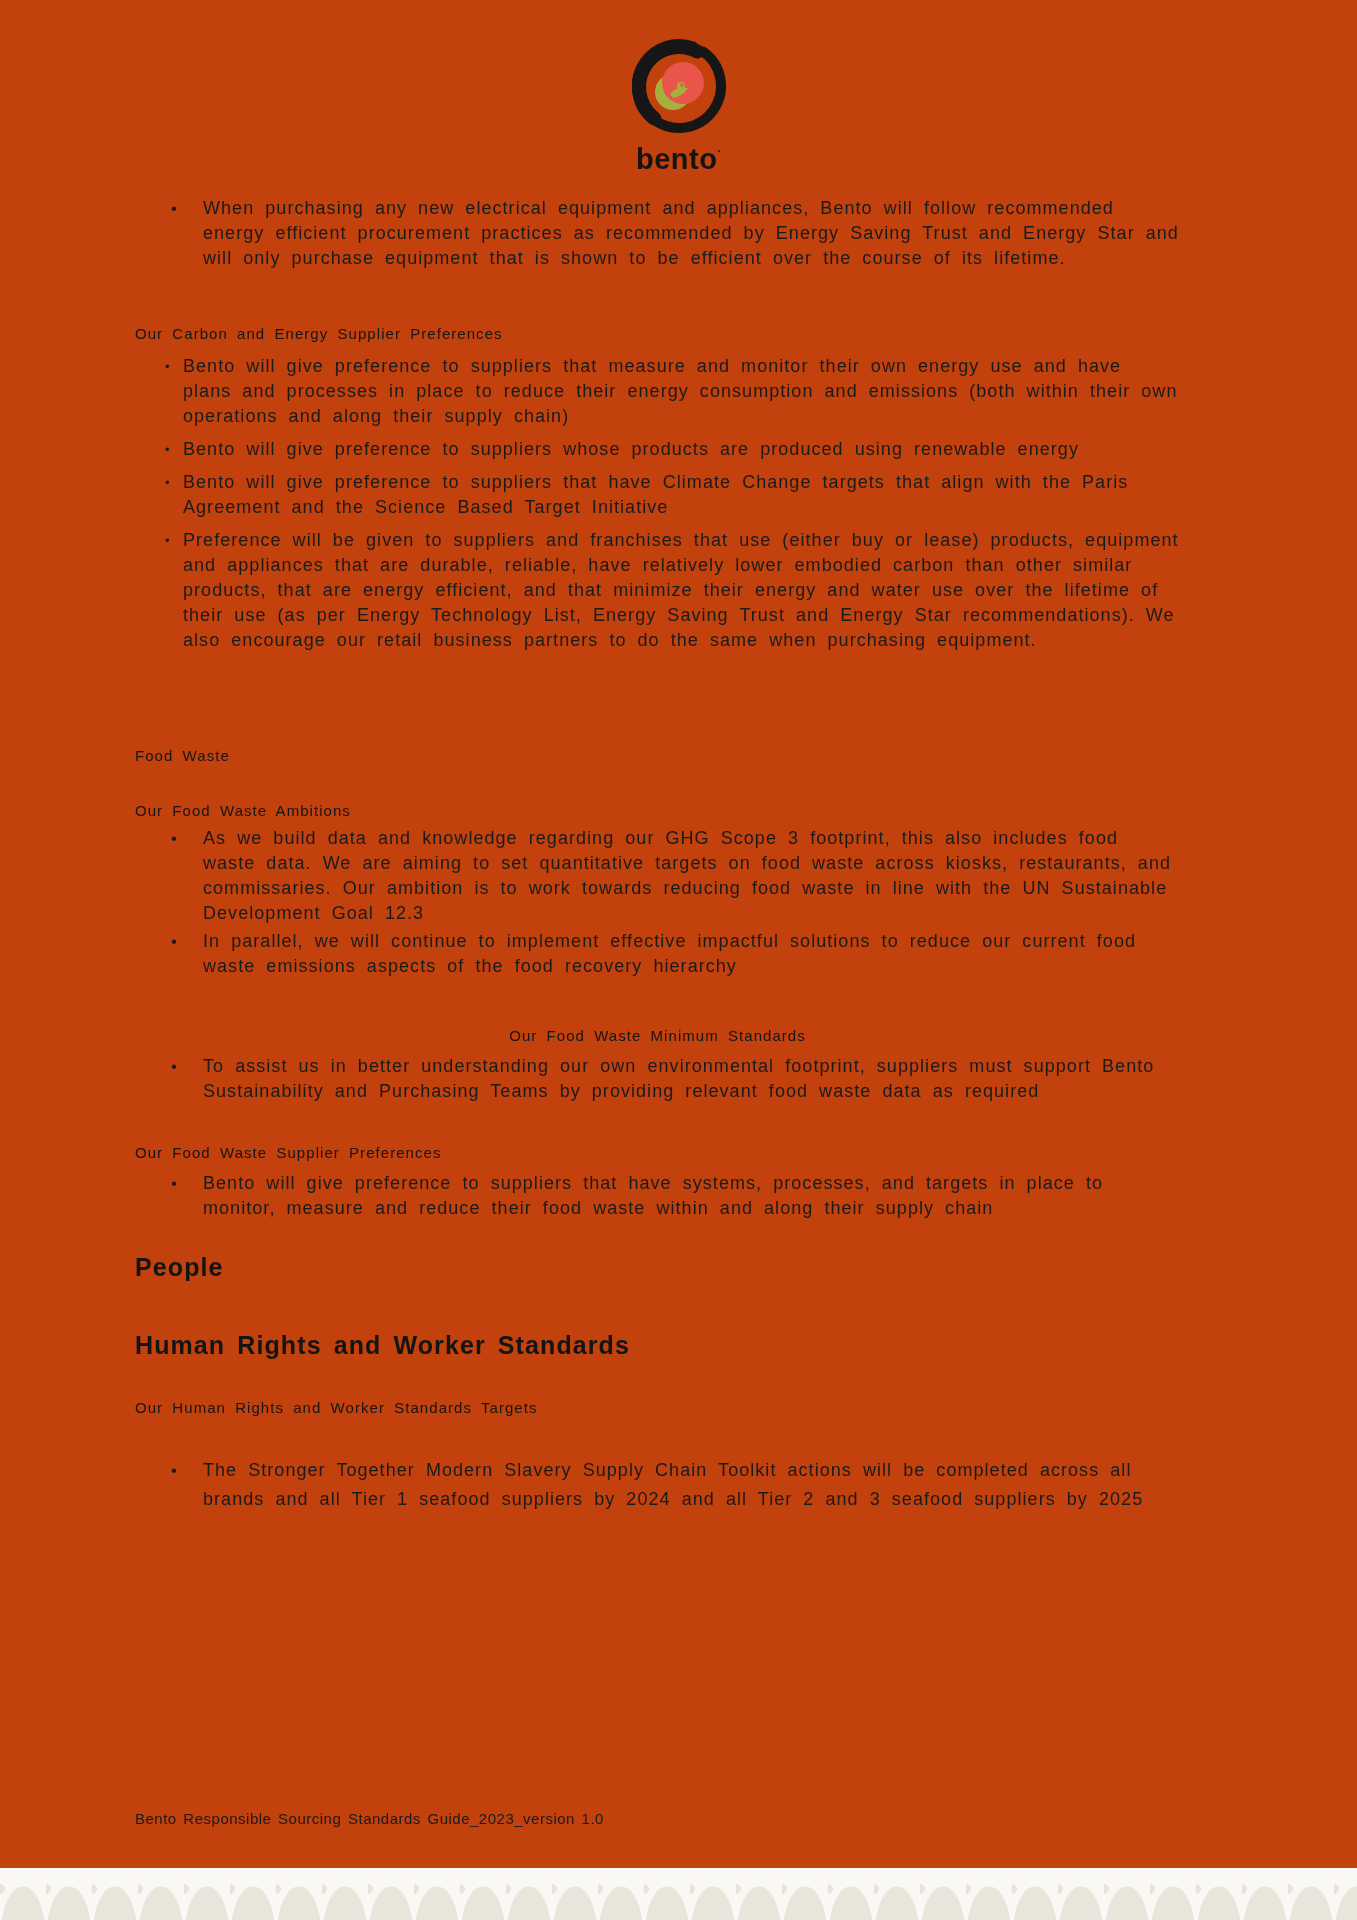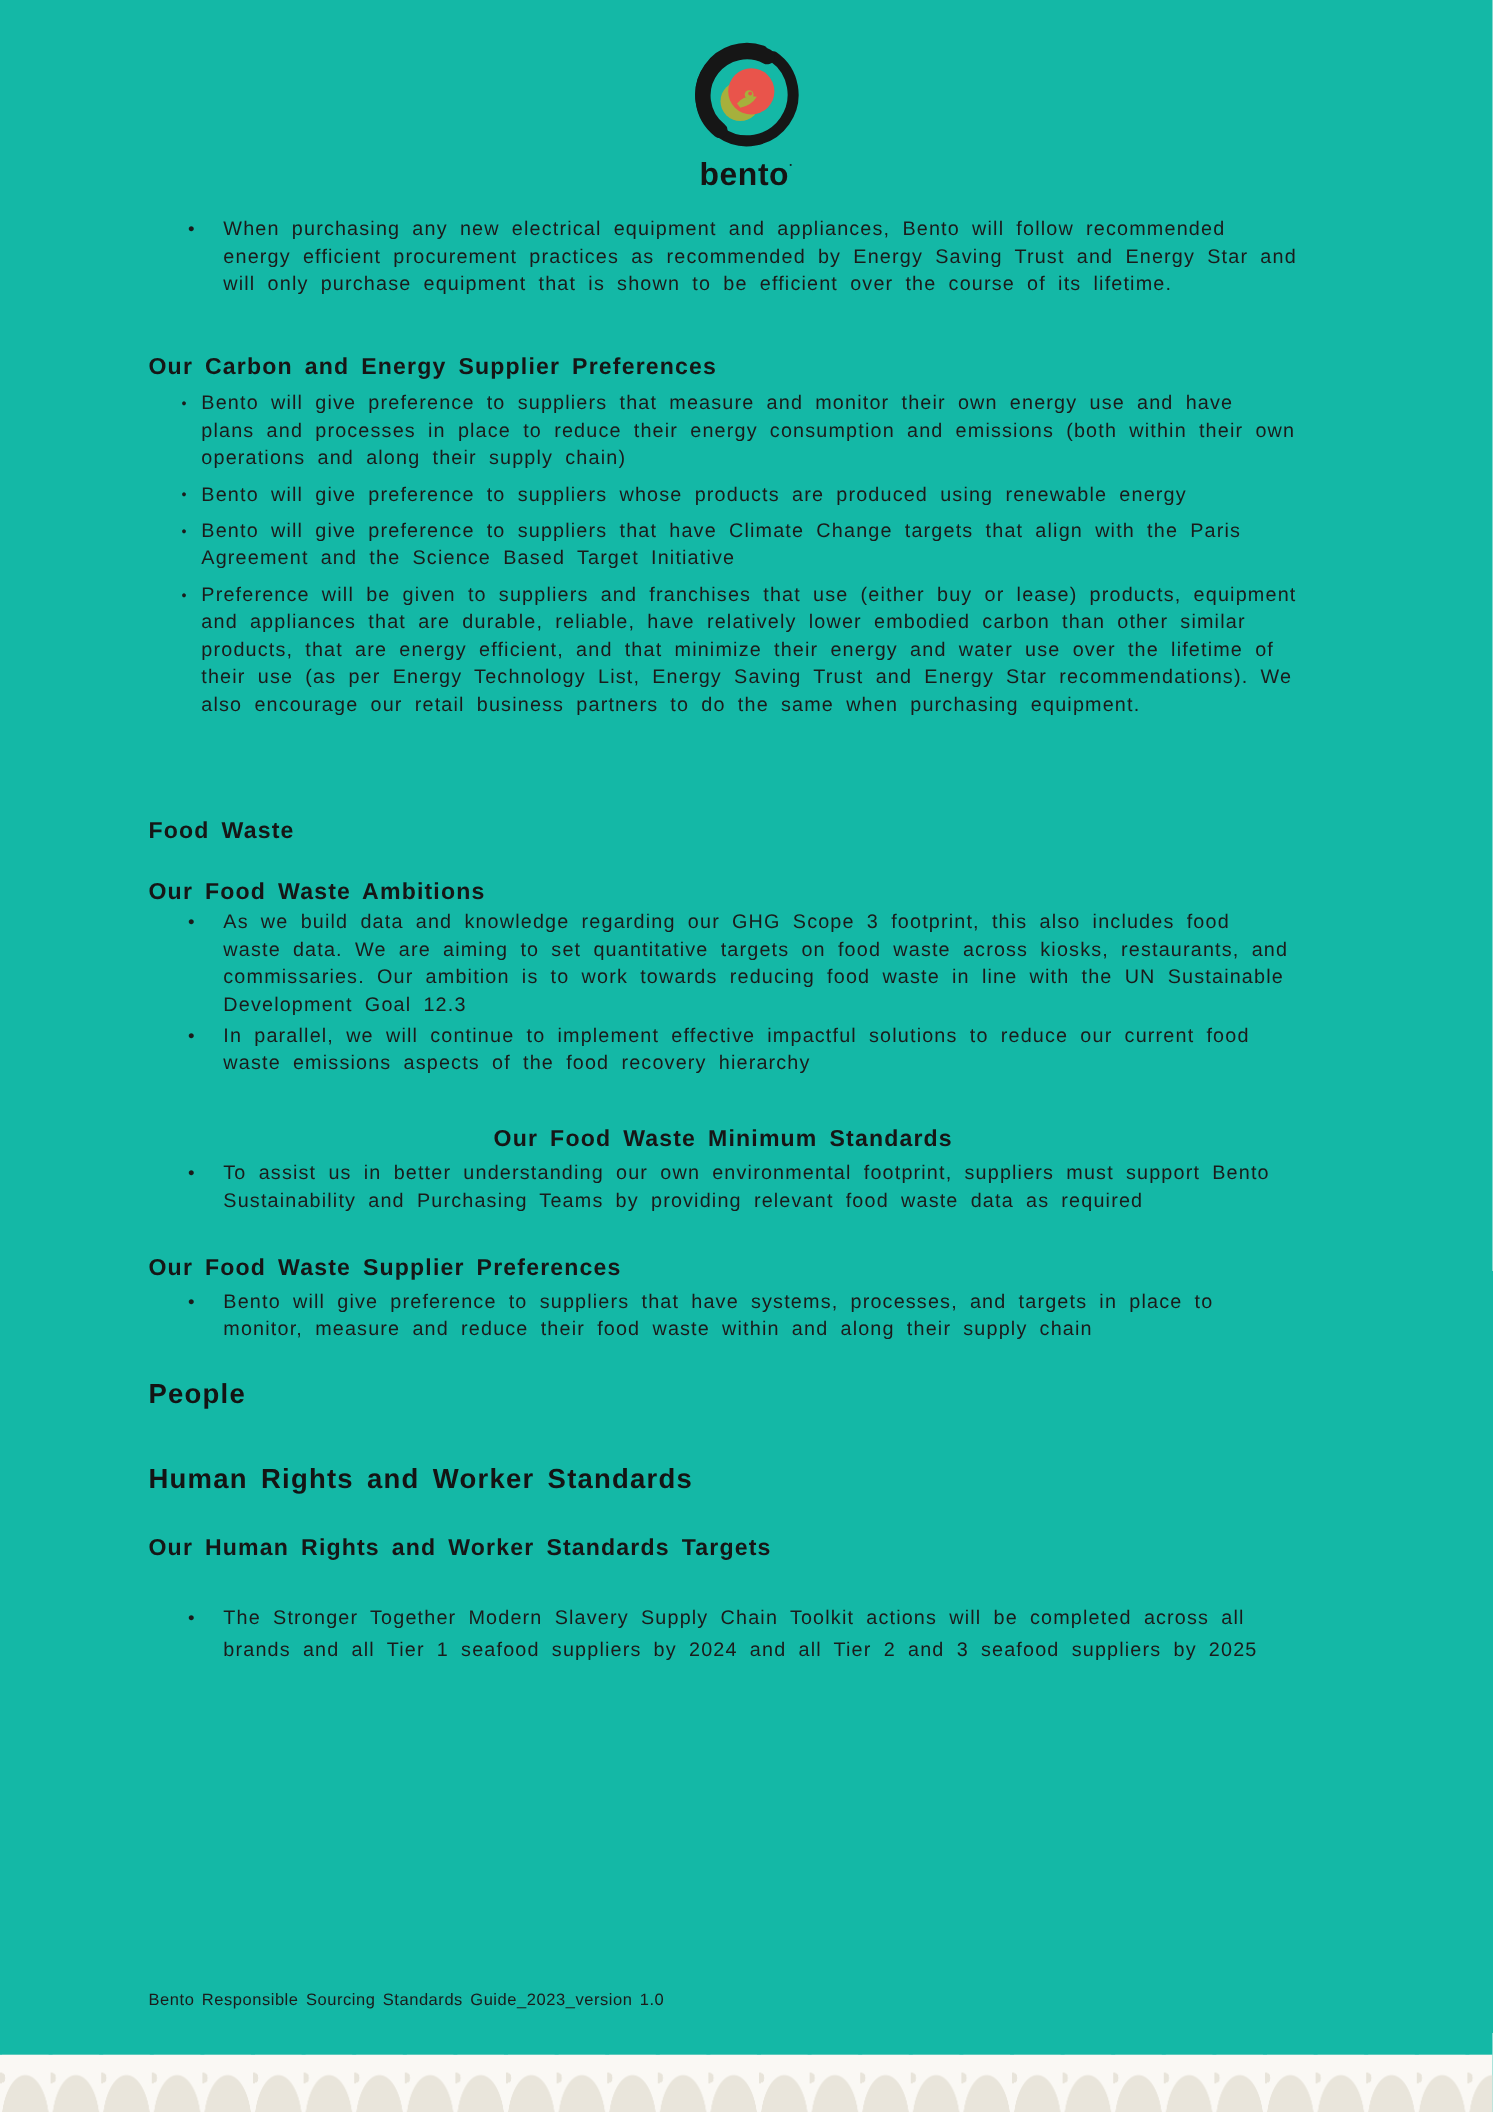--- a/index.html
+++ b/index.html
@@ -1,18 +1,18 @@
 <!DOCTYPE html>
 <html><head>
 <meta charset="utf-8">
 <style>
   * { margin:0; padding:0; box-sizing:border-box; }
   html,body { background:#ffffff; }
   .page {
-    position:relative; width:1357px; height:1920px; background:#14b8a6;
+    position:relative; width:1357px; height:1920px; background:#c2410c;
     font-family:"Liberation Sans", sans-serif; color:#1b1b1b; overflow:hidden;
   }
   .content { padding:0 177px 0 135px; }
   
   .logo-block { width:100%; text-align:center; padding-top:36px; height:166px; }
   .logo-mark { display:block; margin:0 auto; }
   .wordmark {
     font-size:29px; font-weight:700; letter-spacing:0.5px; color:#141414;
     line-height:26px; margin-top:-4px;
   }
@@ -20,21 +20,21 @@
   
   .body-text, .bullet { font-size:18px; line-height:25px; letter-spacing:1.05px; word-spacing:5px; }
   .bullet { display:flex; align-items:flex-start; }
   .bullet .dot { flex:0 0 32px; text-align:left; }
   .lvl1 { padding-left:36px; }
   .lvl1 .dot { flex:0 0 32px; font-size:17px; }
   .lvl2 { padding-left:30px; }
   .lvl2 .dot { flex:0 0 18px; font-size:13px; line-height:25px; }
   .btext { flex:1 1 auto; }
   .u-link { color:inherit; text-underline-offset:3px; text-decoration-thickness:1.5px; cursor:pointer; }
-  h3 { font-size:21px; font-weight:700; line-height:25px; letter-spacing:1.05px; word-spacing:4px; color:#161616; }
+  h3 { font-size:15px; font-weight:400; line-height:25px; letter-spacing:1.05px; word-spacing:4px; color:#161616; }
   h1 { font-size:25px; font-weight:700; line-height:32px; letter-spacing:1.1px; word-spacing:4px; color:#141414; }
   
   .m-intro    { margin-top:30px; }
   .m-carbon-h { margin-top:50px; }
   .m-sub8     { margin-top:8px; }
   .m-fw-h     { margin-top:90px; }
   .m-amb-h    { margin-top:30px; }
   .m-tight    { margin-top:3px; }
   .m-min-h    { margin-top:44px;text-align:center; }
   .m-sub6     { margin-top:6px; }

